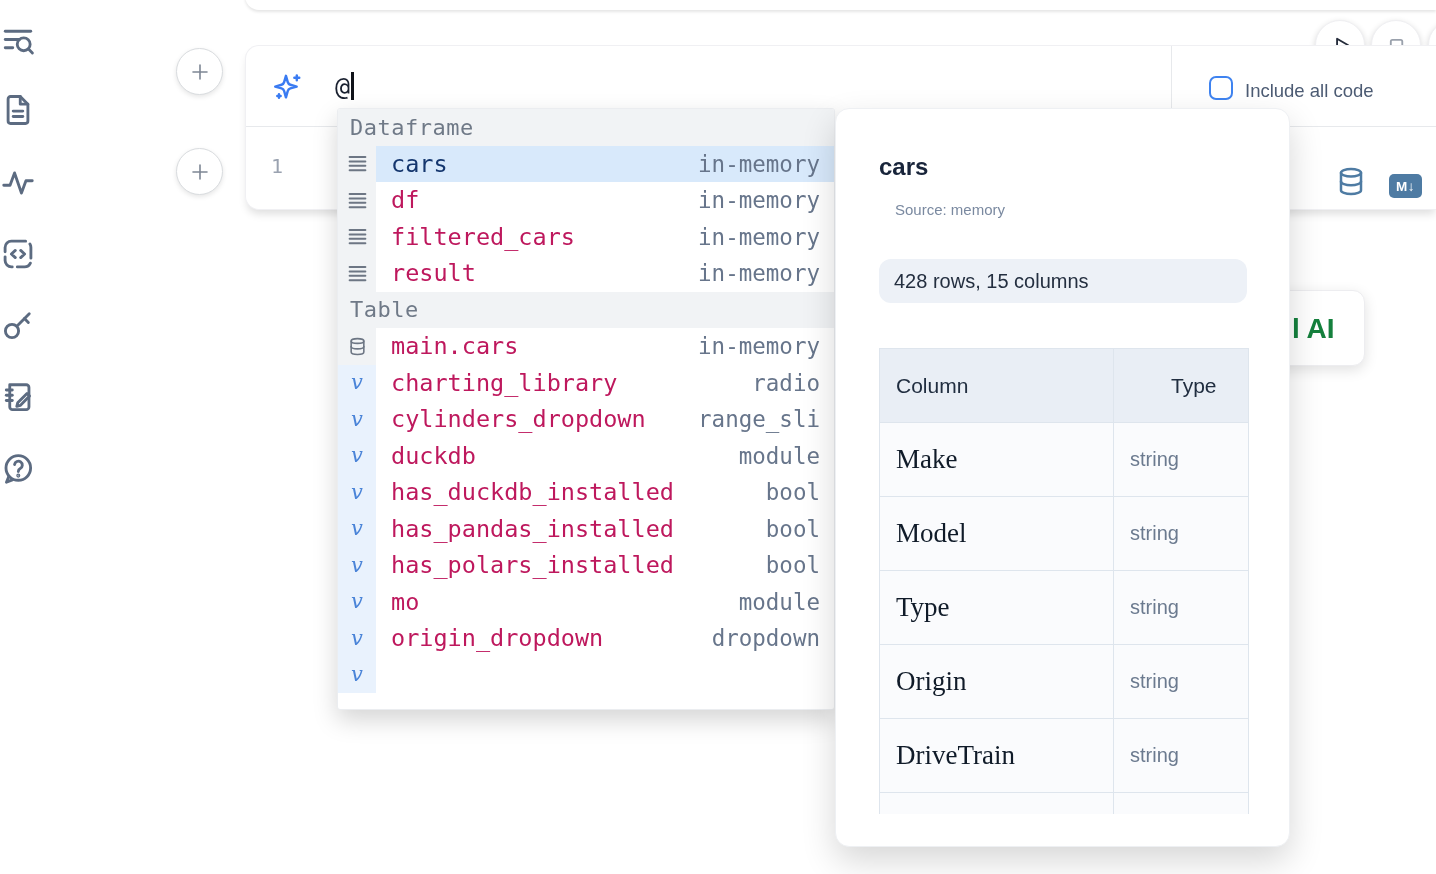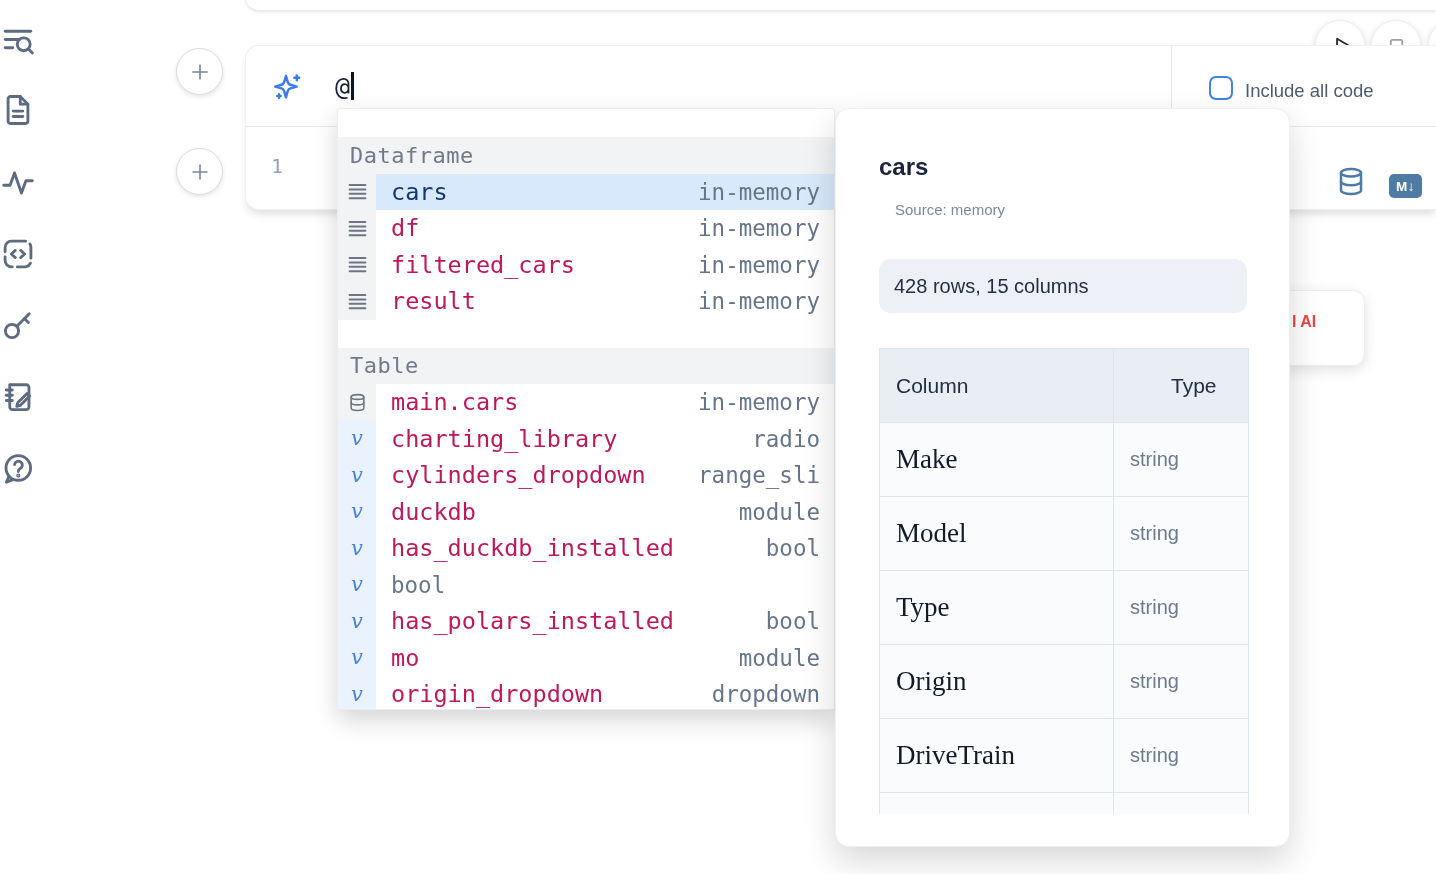--- a/index.html
+++ b/index.html
@@ -46,56 +46,56 @@
   .md-badge{position:absolute;left:1143px;top:128px;width:33px;height:24px;border-radius:5px;
             background:#4e7ba3;color:#fff;font-size:13.5px;font-weight:bold;
             display:flex;align-items:center;justify-content:center;cursor:pointer;letter-spacing:.5px;}
 
   
   .dropdown{position:absolute;left:337px;top:108px;width:498px;height:602px;background:#fff;
             border:1px solid #ebedf0;box-sizing:border-box;border-radius:3px;
             box-shadow:0 10px 24px rgba(0,0,0,.17);z-index:20;overflow:hidden;
             font-family:"DejaVu Sans Mono",monospace;}
   .dd-header{height:36.5px;background:#f1f3f5;color:#6f7987;font-size:22px;
-             display:flex;align-items:center;padding-left:12px;letter-spacing:.5px;margin-top:28px;}
+             display:flex;align-items:center;padding-left:12px;letter-spacing:.5px;}
   .dd-row{height:36.5px;display:flex;cursor:pointer;}
   .dd-ic{width:38px;flex:0 0 38px;display:flex;align-items:center;justify-content:center;background:#f1f3f5;}
   .dd-ic.var{background:#e9f2fd;}
   .dd-body{flex:1;display:flex;align-items:center;justify-content:space-between;
            padding:0 14px 0 15px;background:#fff;overflow:hidden;}
   .dd-row.selected .dd-body{background:#d8e9fb;}
   .dd-nm{font-size:23.5px;color:#be185d;white-space:pre;}
   .dd-row.selected .dd-nm{color:#14366e;}
   .dd-ty{font-size:22.5px;color:#67758b;white-space:pre;}
   .vglyph{font-family:"DejaVu Serif",serif;font-style:italic;font-size:21px;color:#4a84d8;line-height:1;}
 
   
   .popup{position:absolute;left:835px;top:108px;width:455px;height:739px;background:#fff;
          border:1px solid #eef0f3;box-sizing:border-box;border-radius:14px;
          box-shadow:0 14px 34px rgba(0,0,0,.16);z-index:30;overflow:hidden;}
   .pv-title{position:absolute;left:43px;top:44px;font-size:24px;font-weight:700;color:#18243a;}
   .pv-source{position:absolute;left:43px;top:92px;font-size:15px;color:#7a89a0;margin-left:16px;}
-  .pv-badge{position:absolute;left:43px;top:150px;width:368px;height:54px;background:#edf1f7;
+  .pv-badge{position:absolute;left:43px;top:150px;width:368px;height:44px;background:#edf1f7;
             border-radius:12px;display:flex;align-items:center;padding-left:15px;
             box-sizing:border-box;font-size:20px;color:#242f40;}
   .pv-twrap{position:absolute;left:43px;top:239px;width:370px;height:466px;overflow:hidden;}
   .pvt-row{display:flex;height:74px;background:#fafbfd;border:1px solid #dee5ed;border-top:none;box-sizing:border-box;}
   .pvt-row.hd{height:75px;background:#e9eef5;border-top:1px solid #dee5ed;gap:41px;}
   .pvt-c1{width:234px;flex:0 0 234px;display:flex;align-items:center;padding-left:16px;
           border-right:1px solid #dee5ed;box-sizing:border-box;}
   .pvt-c2{flex:1;display:flex;align-items:center;padding-left:16px;}
   .pvt-row.hd .pvt-c1,.pvt-row.hd .pvt-c2{font-size:21px;color:#212e40;}
   .pvt-name{font-family:Liberation Serif, serif;font-size:27px;color:#101b29;}
   .pvt-type{font-size:20px;color:#6b7a8f;text-align:center;}
 
   
   .ai-card{position:absolute;left:1245px;top:290px;width:120px;height:76px;background:#fff;
            border:1px solid #ededf0;box-sizing:border-box;border-radius:12px;
            box-shadow:0 4px 14px rgba(0,0,0,.12);z-index:25;cursor:pointer;}
-  .ai-card span{position:absolute;left:46px;top:22px;font-size:16px;font-weight:700;color:#ef4444;white-space:pre;}
+  .ai-card span{position:absolute;left:46px;top:22px;font-size:28px;font-weight:700;color:#15803d;white-space:pre;}
 </style>
 </head>
 <body>
 
 <div id="screen">
 
   <div>
     <div class="sb-item" style="top:23px;">
       <svg width="36" height="36" viewBox="0 0 24 24" class="icn">
           <path d="M3.5 5.5h17"></path>
@@ -304,20 +304,21 @@
       <div class="dd-body">
           <span class="dd-nm">has_duckdb_installed</span>
           <span class="dd-ty">bool</span>
         </div>
     </div>
     <div class="dd-row">
       <div class="dd-ic var">
           <span class="vglyph">v</span>
         </div>
       <div class="dd-body">
+          <span class="dd-nm">has_pandas_installed</span>
           <span class="dd-ty">bool</span>
         </div>
     </div>
     <div class="dd-row">
       <div class="dd-ic var">
           <span class="vglyph">v</span>
         </div>
       <div class="dd-body">
           <span class="dd-nm">has_polars_installed</span>
           <span class="dd-ty">bool</span>

